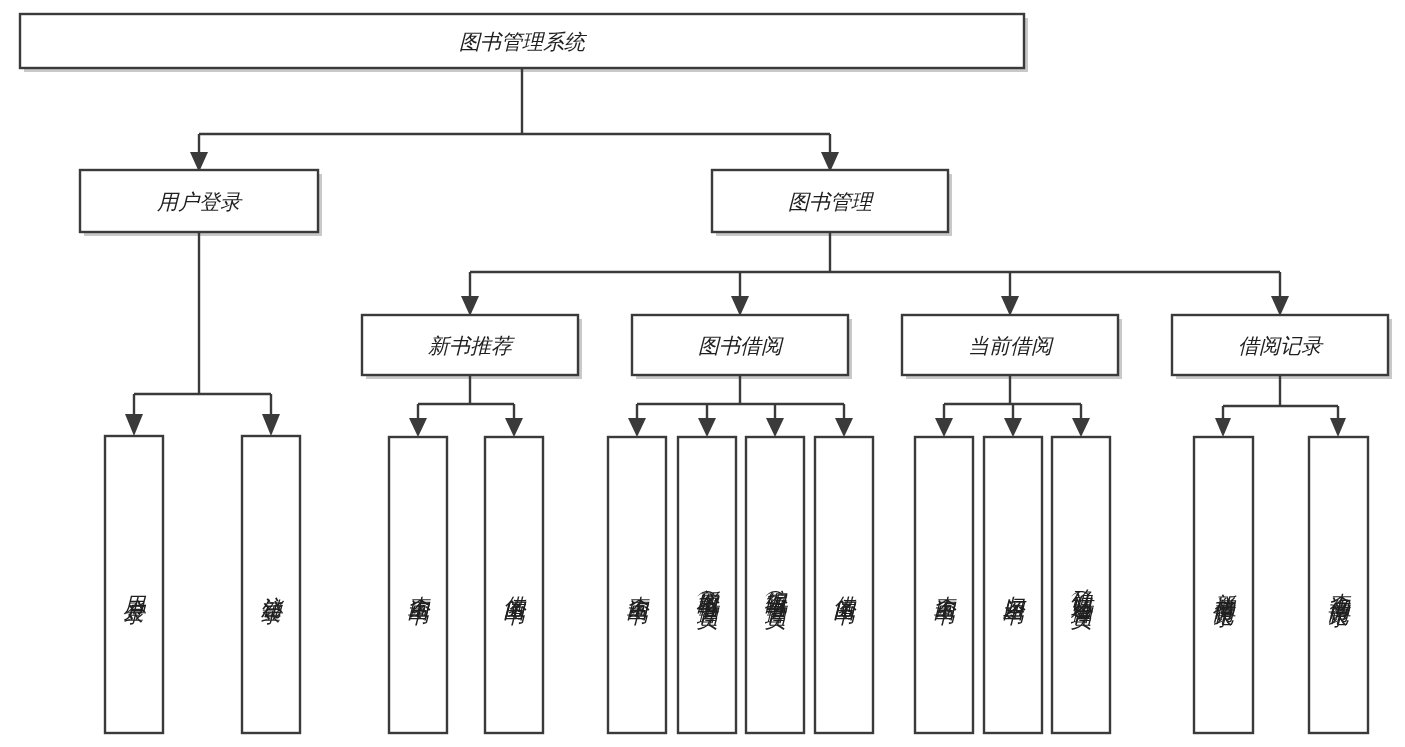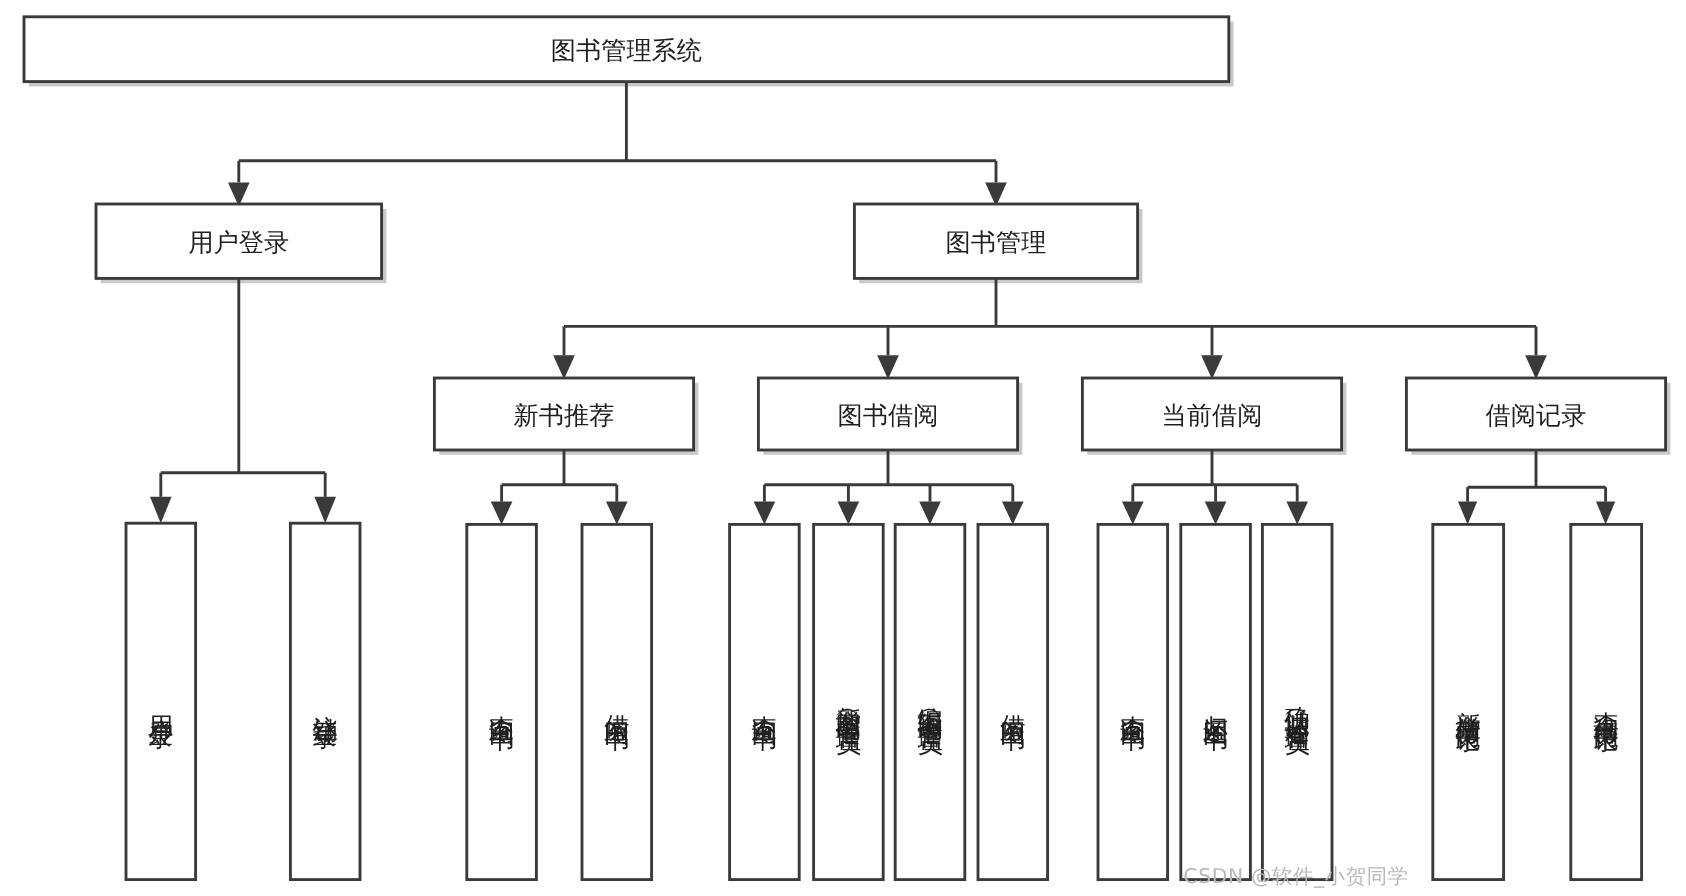--- a/index.html
+++ b/index.html
@@ -11,20 +11,21 @@
     width: 1405px;
     height: 747px;
     font-family: "DejaVu Sans", "Liberation Sans", sans-serif;
     overflow: hidden;
   }
   #diagram-root {
     position: relative;
     width: 1184px;
     height: 747px;
     background: #ffffff;
+    font-style: italic;
   }
   svg.flow {
     position: absolute;
     left: 0;
     top: 0;
     width: 1405px;
     height: 747px;
   }
   .node-rect {
     fill: #ffffff;
@@ -218,15 +219,14 @@
   <div class="leaf-label" style="left:746px; top:437px; width:58px; height:296px;">编辑图书（管理员）</div>
   <div class="leaf-label" style="left:815px; top:437px; width:58px; height:296px;">借阅图书</div>
 
   <div class="leaf-label" style="left:915px; top:437px; width:58px; height:296px;">查询图书</div>
   <div class="leaf-label" style="left:984px; top:437px; width:58px; height:296px;">归还图书</div>
   <div class="leaf-label" style="left:1052px; top:437px; width:58px; height:296px;">确认归还（管理员）</div>
 
   <div class="leaf-label" style="left:1194px; top:437px; width:59px; height:296px;">新增借阅记录</div>
   <div class="leaf-label" style="left:1309px; top:437px; width:59px; height:296px;">查询借阅记录</div>
 
-  <div class="watermark">CSDN @软件_小贺同学</div>
 
 </div>
 
 </body></html>

